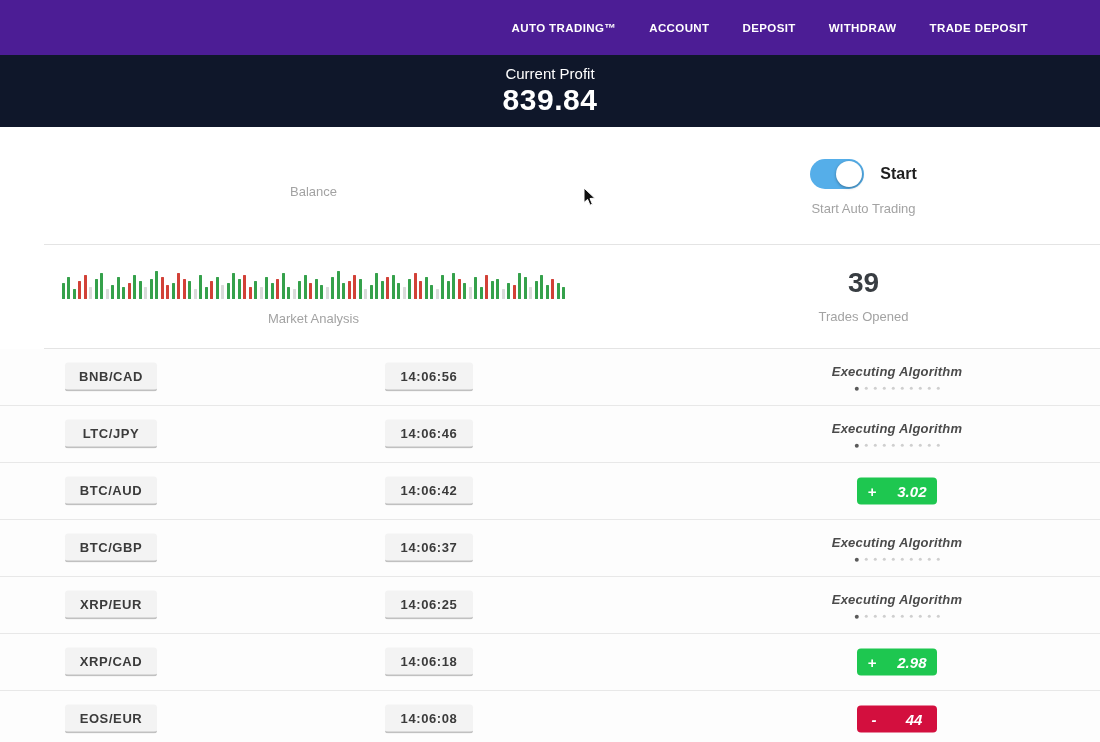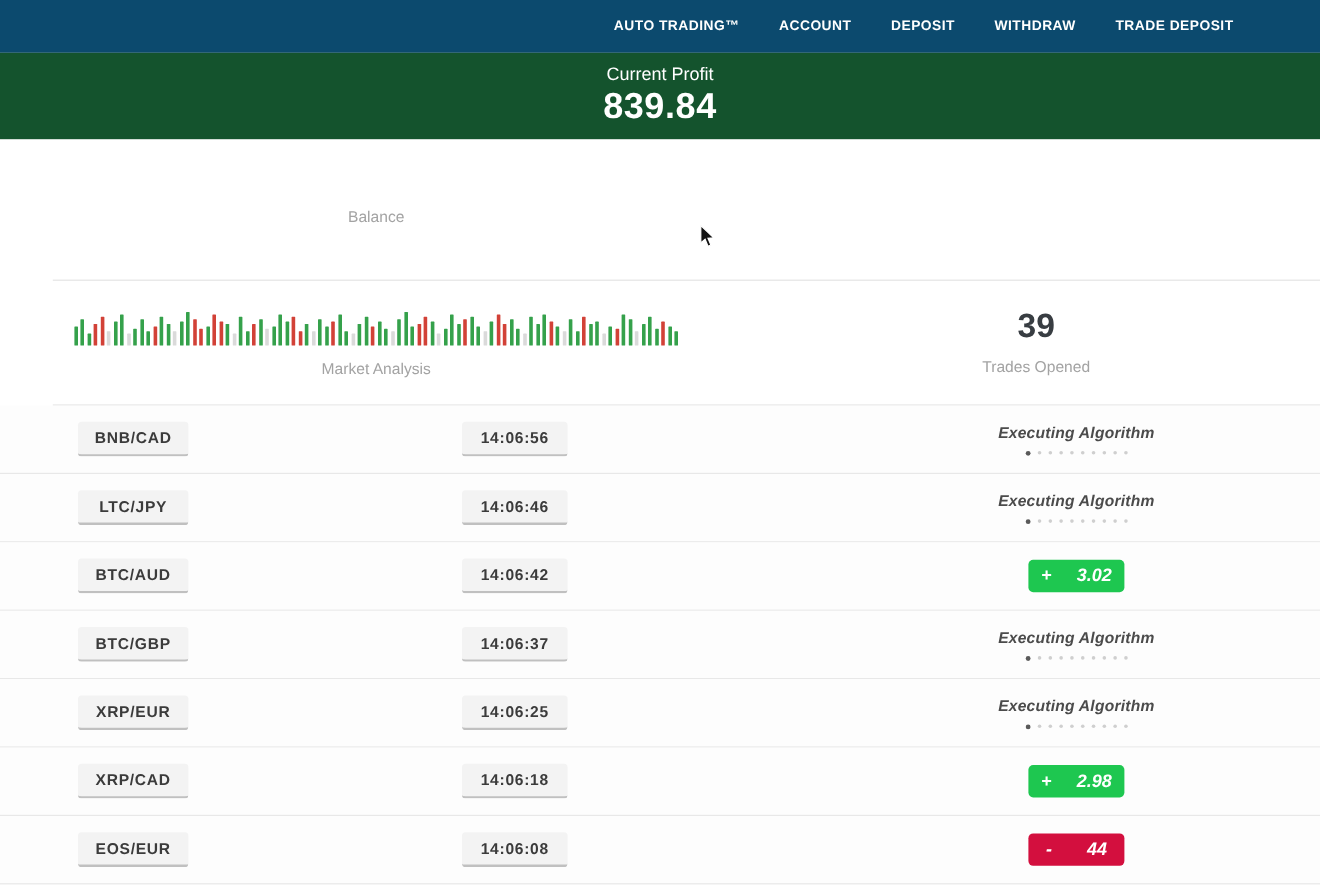--- a/index.html
+++ b/index.html
@@ -5,32 +5,32 @@
   * { box-sizing: border-box; }
   html,body { margin:0; padding:0; }
   body {
     width:1100px; height:742px; overflow:hidden; position:relative;
     background:#ffffff;
     font-family:"Liberation Sans", sans-serif;
   }
 
   
   .nav {
-    height:44px; background:#0c4a6e;
+    height:55px; background:#4c1d95;
     display:flex; align-items:center; justify-content:flex-end;
     gap:33px; padding-right:72px;
   }
   .nav-item {
     color:#ffffff; font-size:11.5px; font-weight:bold;
     letter-spacing:.4px; cursor:pointer; white-space:nowrap;
   }
 
   
   .banner {
-    height:72px; background:#14532d; color:#ffffff;
+    height:72px; background:#0f172a; color:#ffffff;
     display:flex; flex-direction:column; align-items:center; justify-content:center;
   }
   .banner-label { font-size:15px; line-height:1.2; }
   .banner-value { font-size:30px; font-weight:bold; line-height:1.15; letter-spacing:.5px; }
 
   
   .summary-row { display:grid; grid-template-columns:57% 43%; }
   .summary-cell {
     display:flex; flex-direction:column; align-items:center; justify-content:center;
   }
@@ -110,20 +110,29 @@
 
 <div class="banner">
   <div class="banner-label">Current Profit</div>
   <div class="banner-value">839.84</div>
 </div>
 
 <div class="summary-row row1">
   <div class="summary-cell">
     <div class="sub-label">Balance</div>
   </div>
+  <div class="summary-cell">
+    <div class="toggle-row">
+      <div class="switch">
+        <div class="knob"></div>
+      </div>
+      <div class="toggle-label">Start</div>
+    </div>
+    <div class="sub-label">Start Auto Trading</div>
+  </div>
 </div>
 
 <div class="divider"></div>
 
 <div class="summary-row row2">
   <div class="summary-cell">
     <div class="bars" id="bars">
         <div class="bar" style="height: 16px; background: rgb(53, 161, 75);"></div>
         <div class="bar" style="height: 22px; background: rgb(53, 161, 75);"></div>
         <div class="bar" style="height: 10px; background: rgb(53, 161, 75);"></div>

